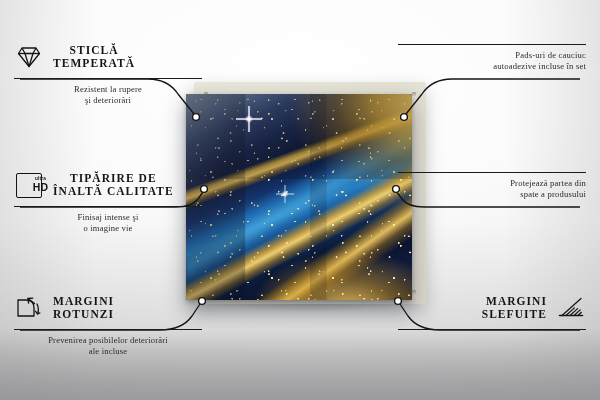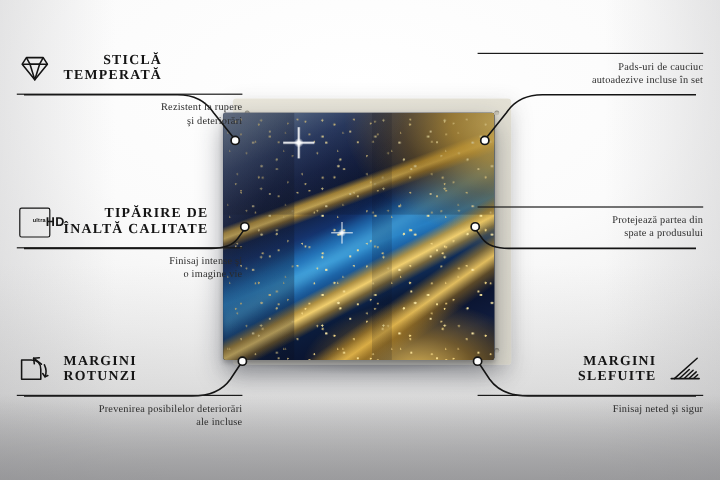--- a/index.html
+++ b/index.html
@@ -164,21 +164,21 @@
   }
 
   
   #connectors { position:absolute; inset:0; }
 
   
   .feature {
     position:absolute;
     width:188px;
   }
-  .feature.left  { left:14px;  text-align:right; }
+  .feature.left  { left:14px;  text-align:center; }
   .feature.right { right:14px; text-align:right; }
 
   .f-head {
     display:flex; align-items:center; gap:9px;
     min-height:34px;
   }
   .feature.right .f-head { flex-direction:row-reverse; }
 
   .f-icon {
     width:30px; height:30px;
@@ -208,21 +208,21 @@
     color:#2a2a2a;
     margin-top:5px;
     letter-spacing:0.18px;
   }
 
   
   .hd-badge {
     width:26px; height:25px;
     border:1.4px solid #141414;
     border-radius:2px;
-    display:flex; flex-direction:row;
+    display:flex; flex-direction:column;
     align-items:center; justify-content:center;
     line-height:1;
     padding-left:23px;
   }
   .hd-ultra {
     font-family:"Liberation Sans", sans-serif;
     font-size:4.6px; font-weight:700;
     letter-spacing:0.2px; color:#141414;
     margin-bottom:0.5px;
   }
@@ -386,17 +386,13 @@
           <path d="M21.4,19 L24.4,16.3"></path>
         </g>
       </svg>
     </span>
     <span class="f-title">
       <span>MARGINI</span><br>
       <span>SLEFUITE</span>
     </span>
   </div>
   <div class="f-rule"></div>
-  <div class="f-desc">
-    <span>Finisaj neted şi sigur</span><br>
-    <span></span>
-  </div>
 </div>
 
 </body></html>

